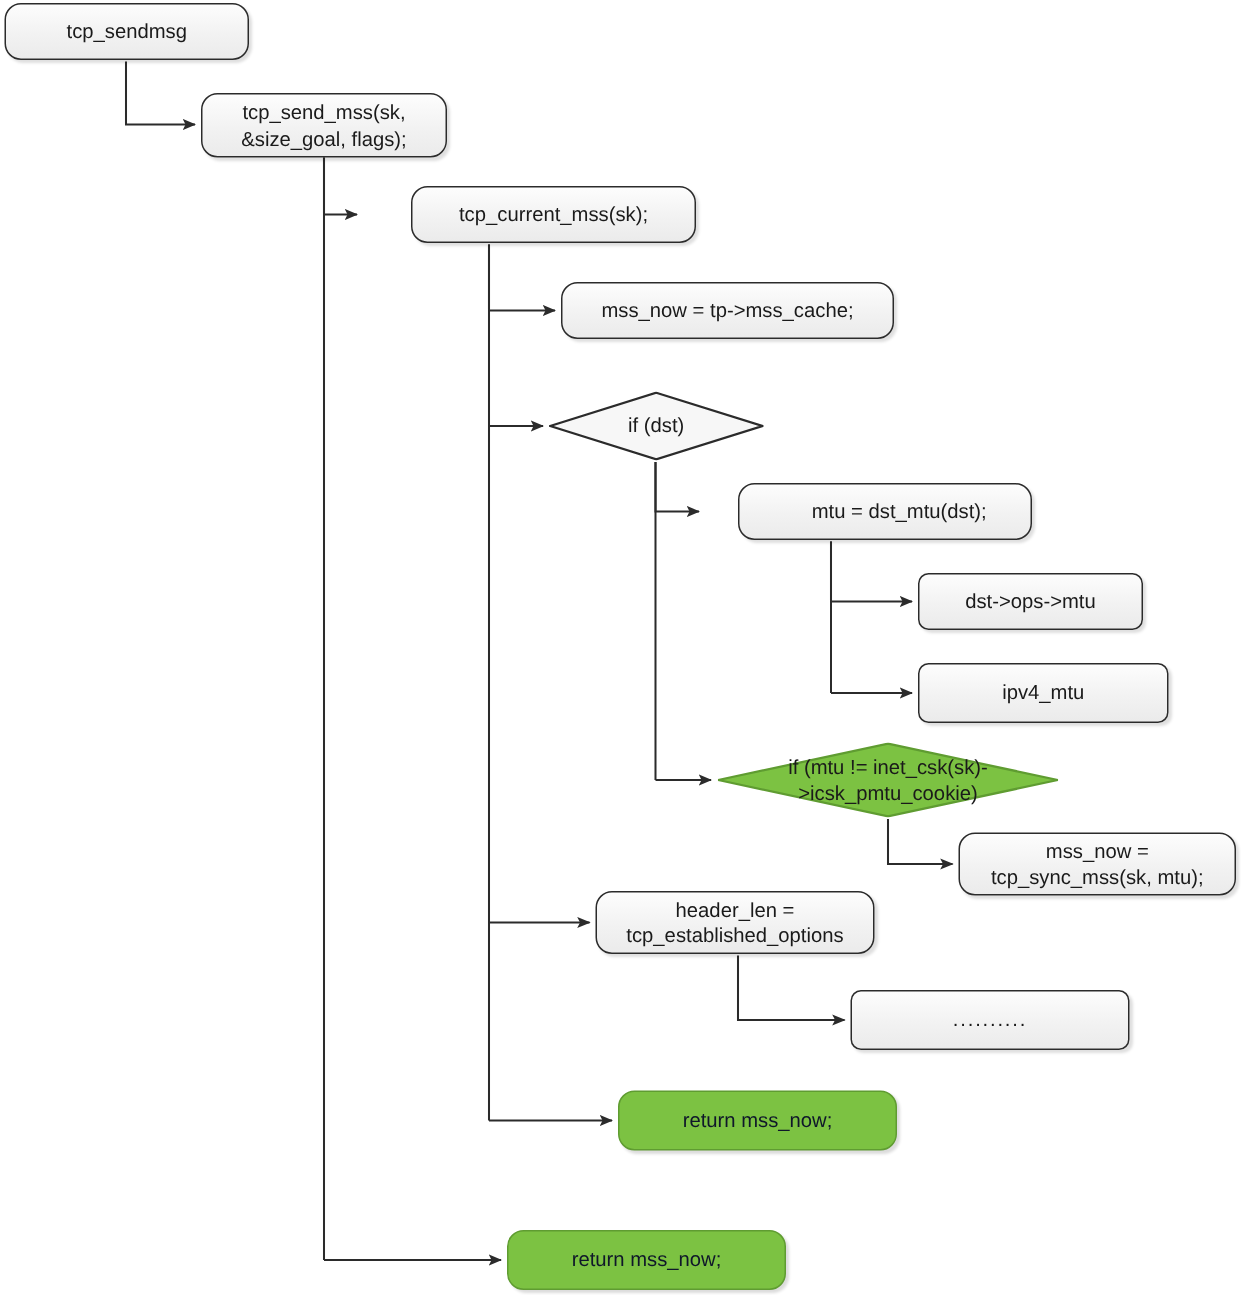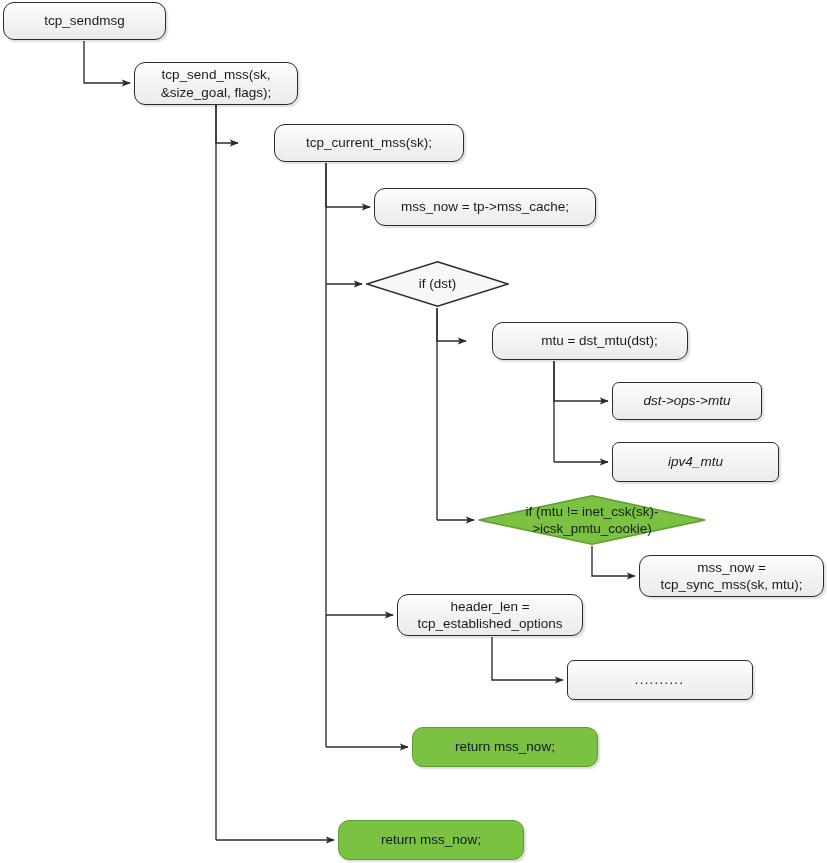--- a/index.html
+++ b/index.html
@@ -42,21 +42,20 @@
     z-index: 2;
     border-radius: 11px;
   }
   .node.proc {
     border: 1.1px solid #2b2b2b;
     background: linear-gradient(to bottom, #fdfdfd 0%, #f2f2f2 55%, #ebebeb 100%);
     box-shadow: 2px 2px 2px rgba(0,0,0,0.13);
   }
   .node.proc.round {
     border-radius: 7px;
-    font-style: italic;
   }
   .node.green {
     border: 1.1px solid #5f9c31;
     background: #7cc242;
     box-shadow: 2px 2px 2px rgba(0,0,0,0.14);
     color: #0f172a;
   }
   .node.diamond {
     border: none;
     background: transparent;

